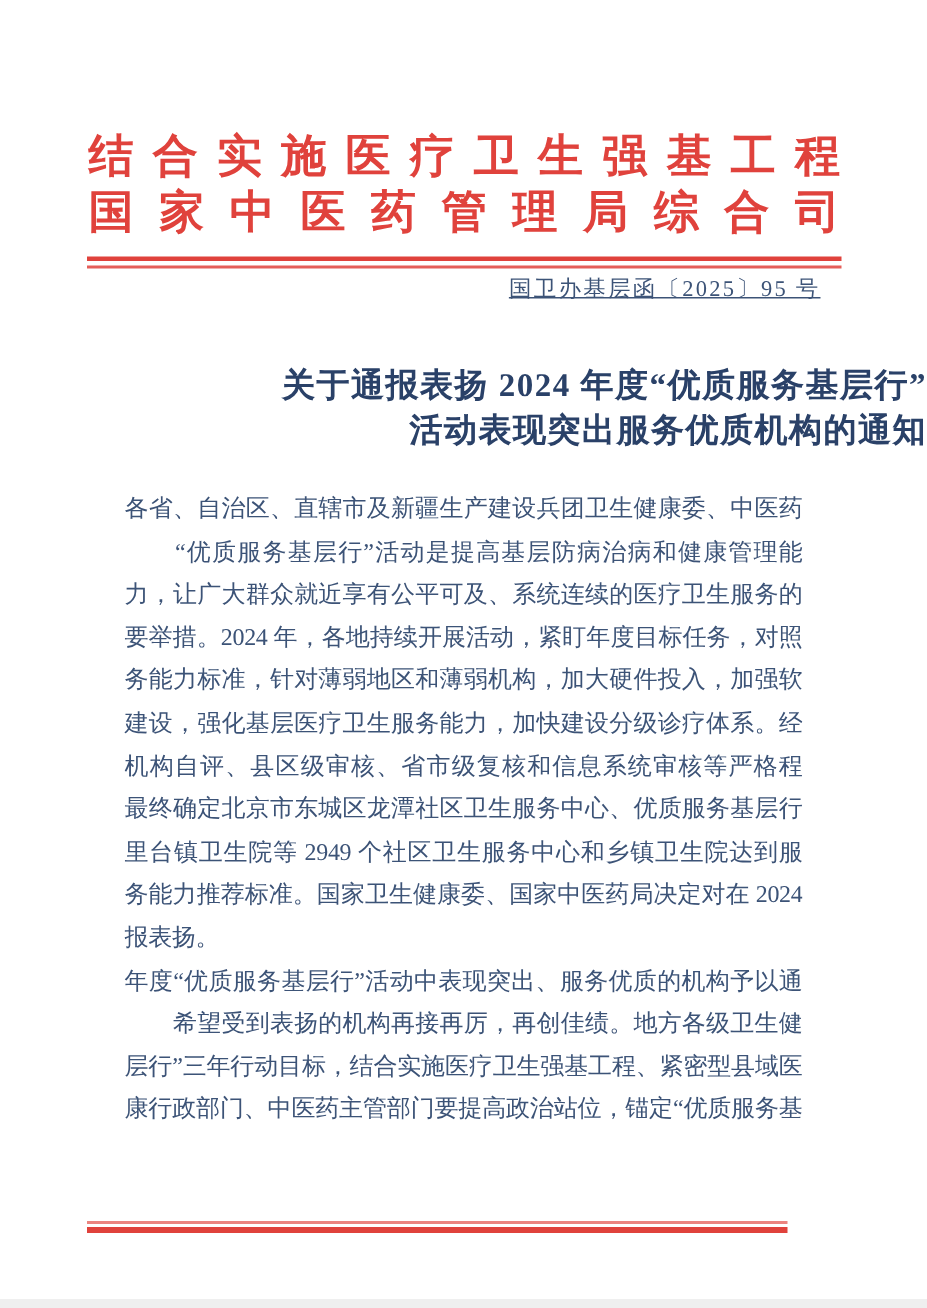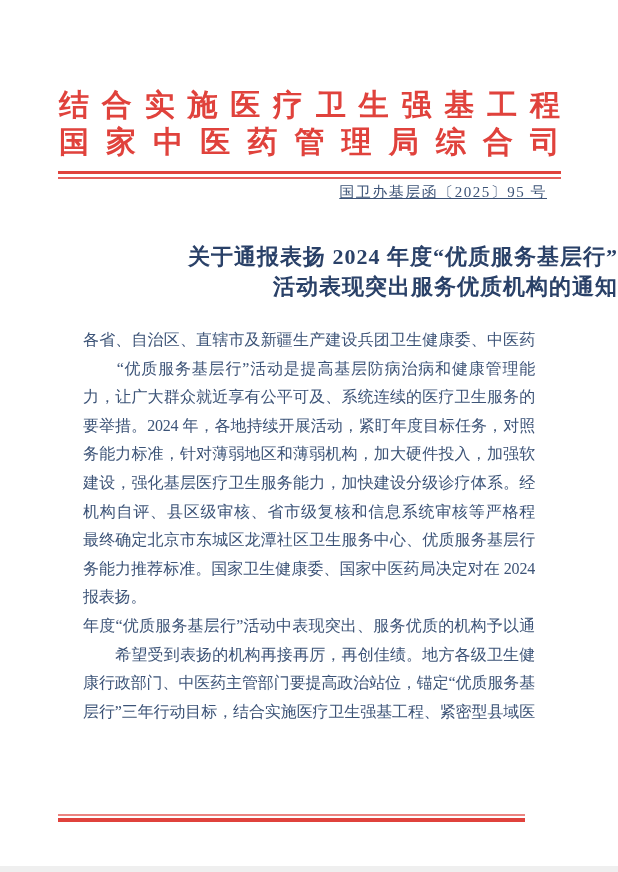--- a/index.html
+++ b/index.html
@@ -156,26 +156,27 @@
 
   <div class="body-block">
       <div class="body-line">各省、自治区、直辖市及新疆生产建设兵团卫生健康委、中医药主</div>
       <div class="body-line">　　“优质服务基层行”活动是提高基层防病治病和健康管理能</div>
       <div class="body-line">力，让广大群众就近享有公平可及、系统连续的医疗卫生服务的重</div>
       <div class="body-line">要举措。2024 年，各地持续开展活动，紧盯年度目标任务，对照服</div>
       <div class="body-line">务能力标准，针对薄弱地区和薄弱机构，加大硬件投入，加强软件</div>
       <div class="body-line">建设，强化基层医疗卫生服务能力，加快建设分级诊疗体系。经过</div>
       <div class="body-line">机构自评、县区级审核、省市级复核和信息系统审核等严格程序，</div>
       <div class="body-line">最终确定北京市东城区龙潭社区卫生服务中心、优质服务基层行</div>
+      <div class="body-line">里台镇卫生院等 2949 个社区卫生服务中心和乡镇卫生院达到服</div>
       <div class="body-line">务能力推荐标准。国家卫生健康委、国家中医药局决定对在 2024</div>
       <div class="body-line short">报表扬。</div>
       <div class="body-line">年度“优质服务基层行”活动中表现突出、服务优质的机构予以通</div>
       <div class="body-line">　　希望受到表扬的机构再接再厉，再创佳绩。地方各级卫生健</div>
+      <div class="body-line">层行”三年行动目标，结合实施医疗卫生强基工程、紧密型县域医</div>
       <div class="body-line">康行政部门、中医药主管部门要提高政治站位，锚定“优质服务基</div>
-      <div class="body-line">层行”三年行动目标，结合实施医疗卫生强基工程、紧密型县域医</div>
     </div>
 
   <div class="footer-rule-thin"></div>
   <div class="footer-rule-thick"></div>
 
   <div class="page-edge"></div>
 
 </div>
 
 </body></html>

